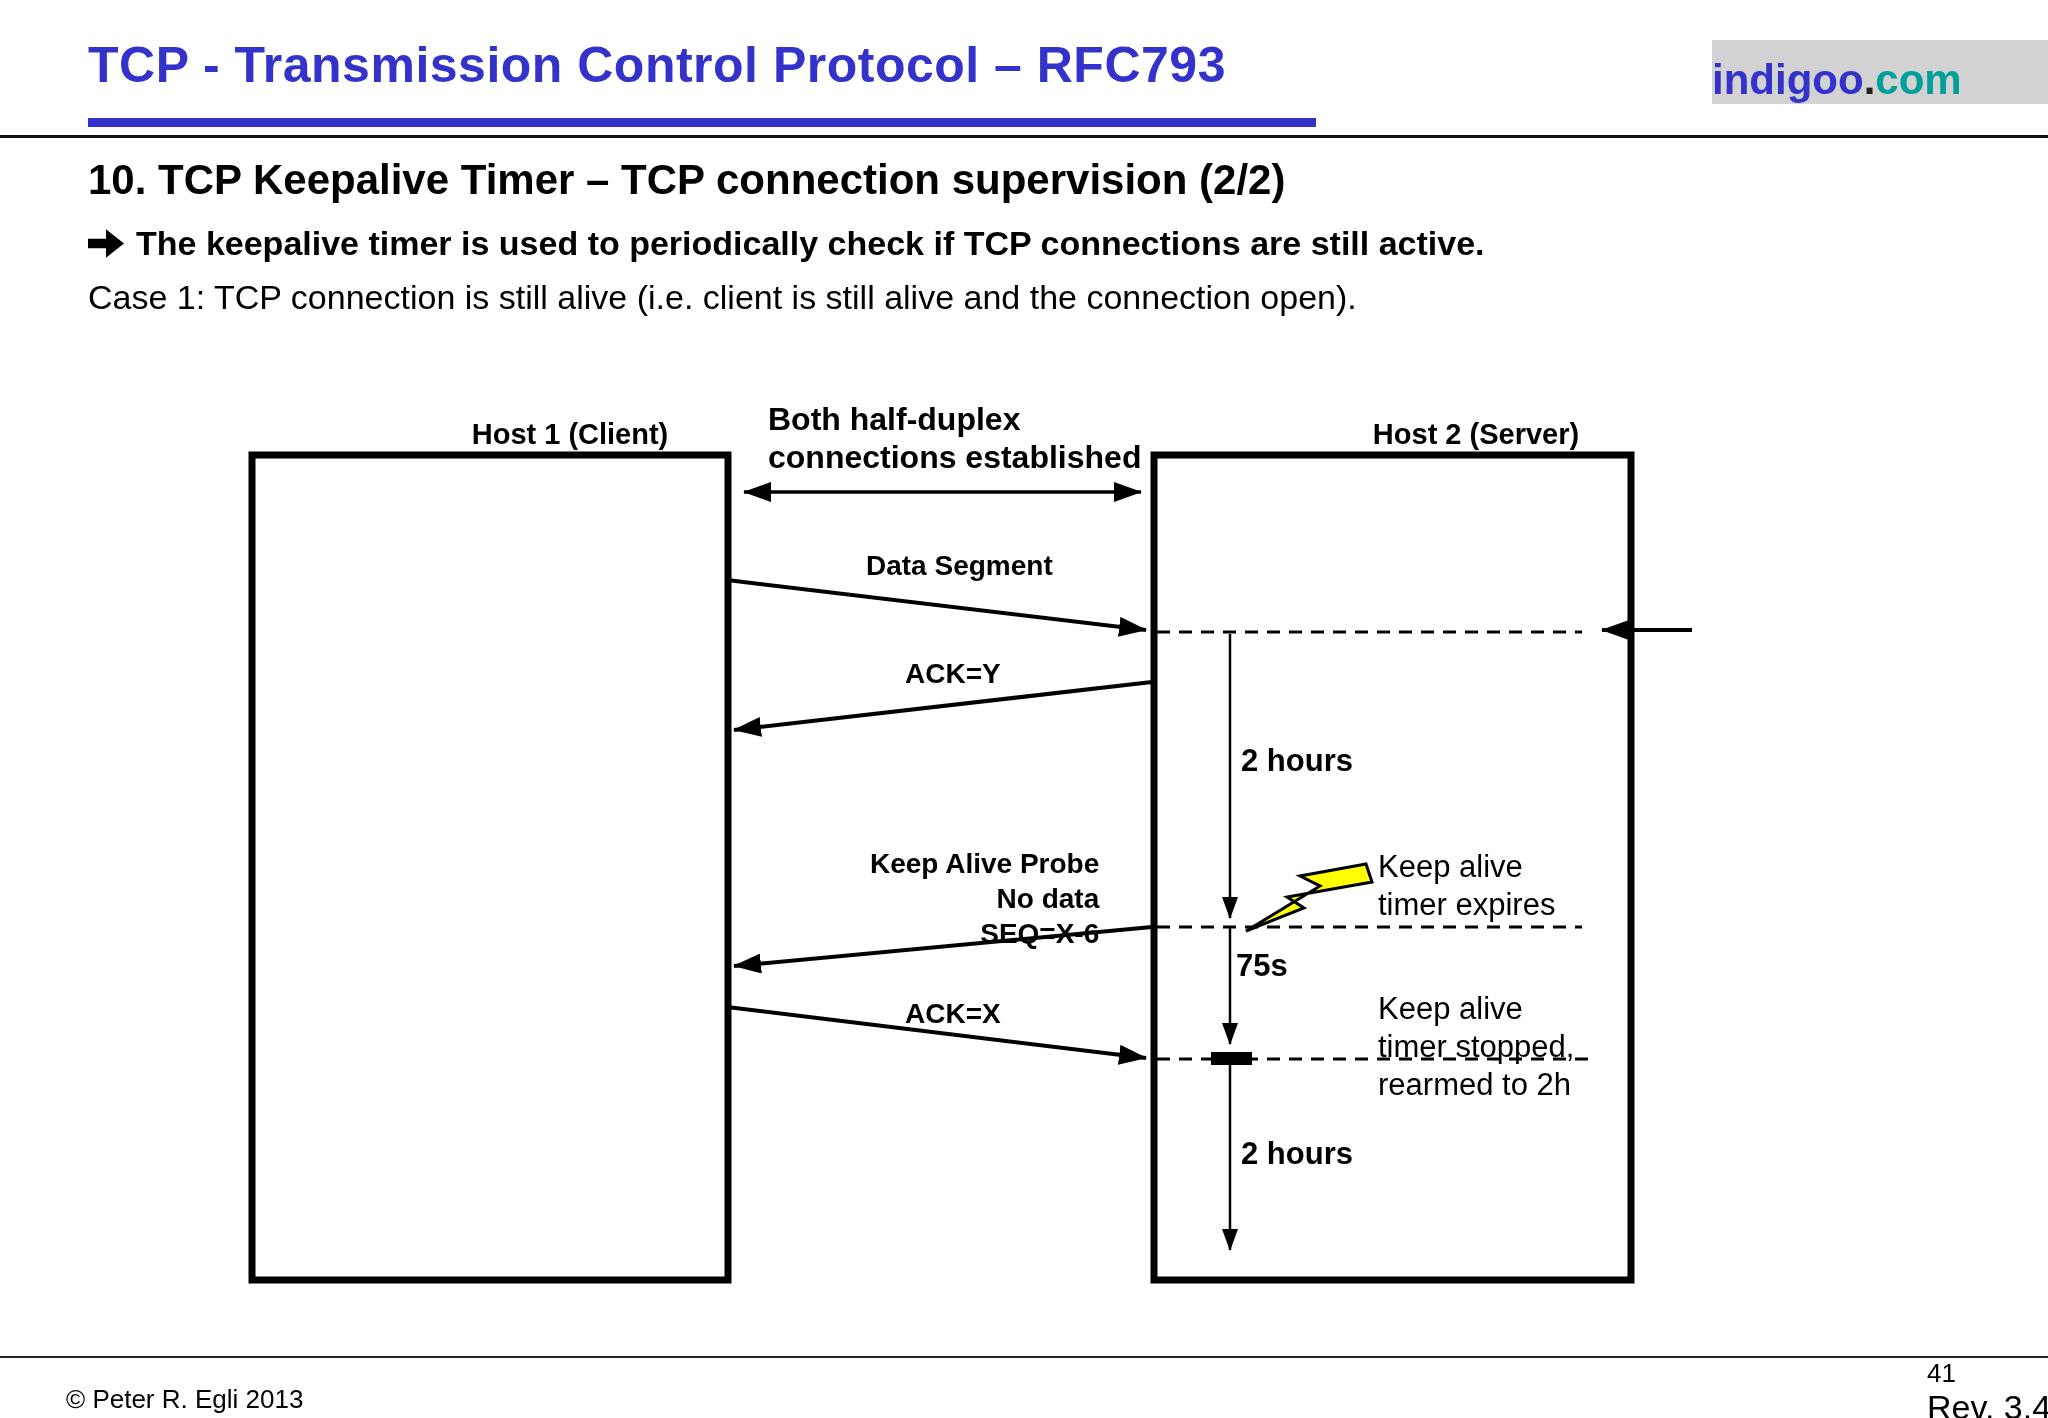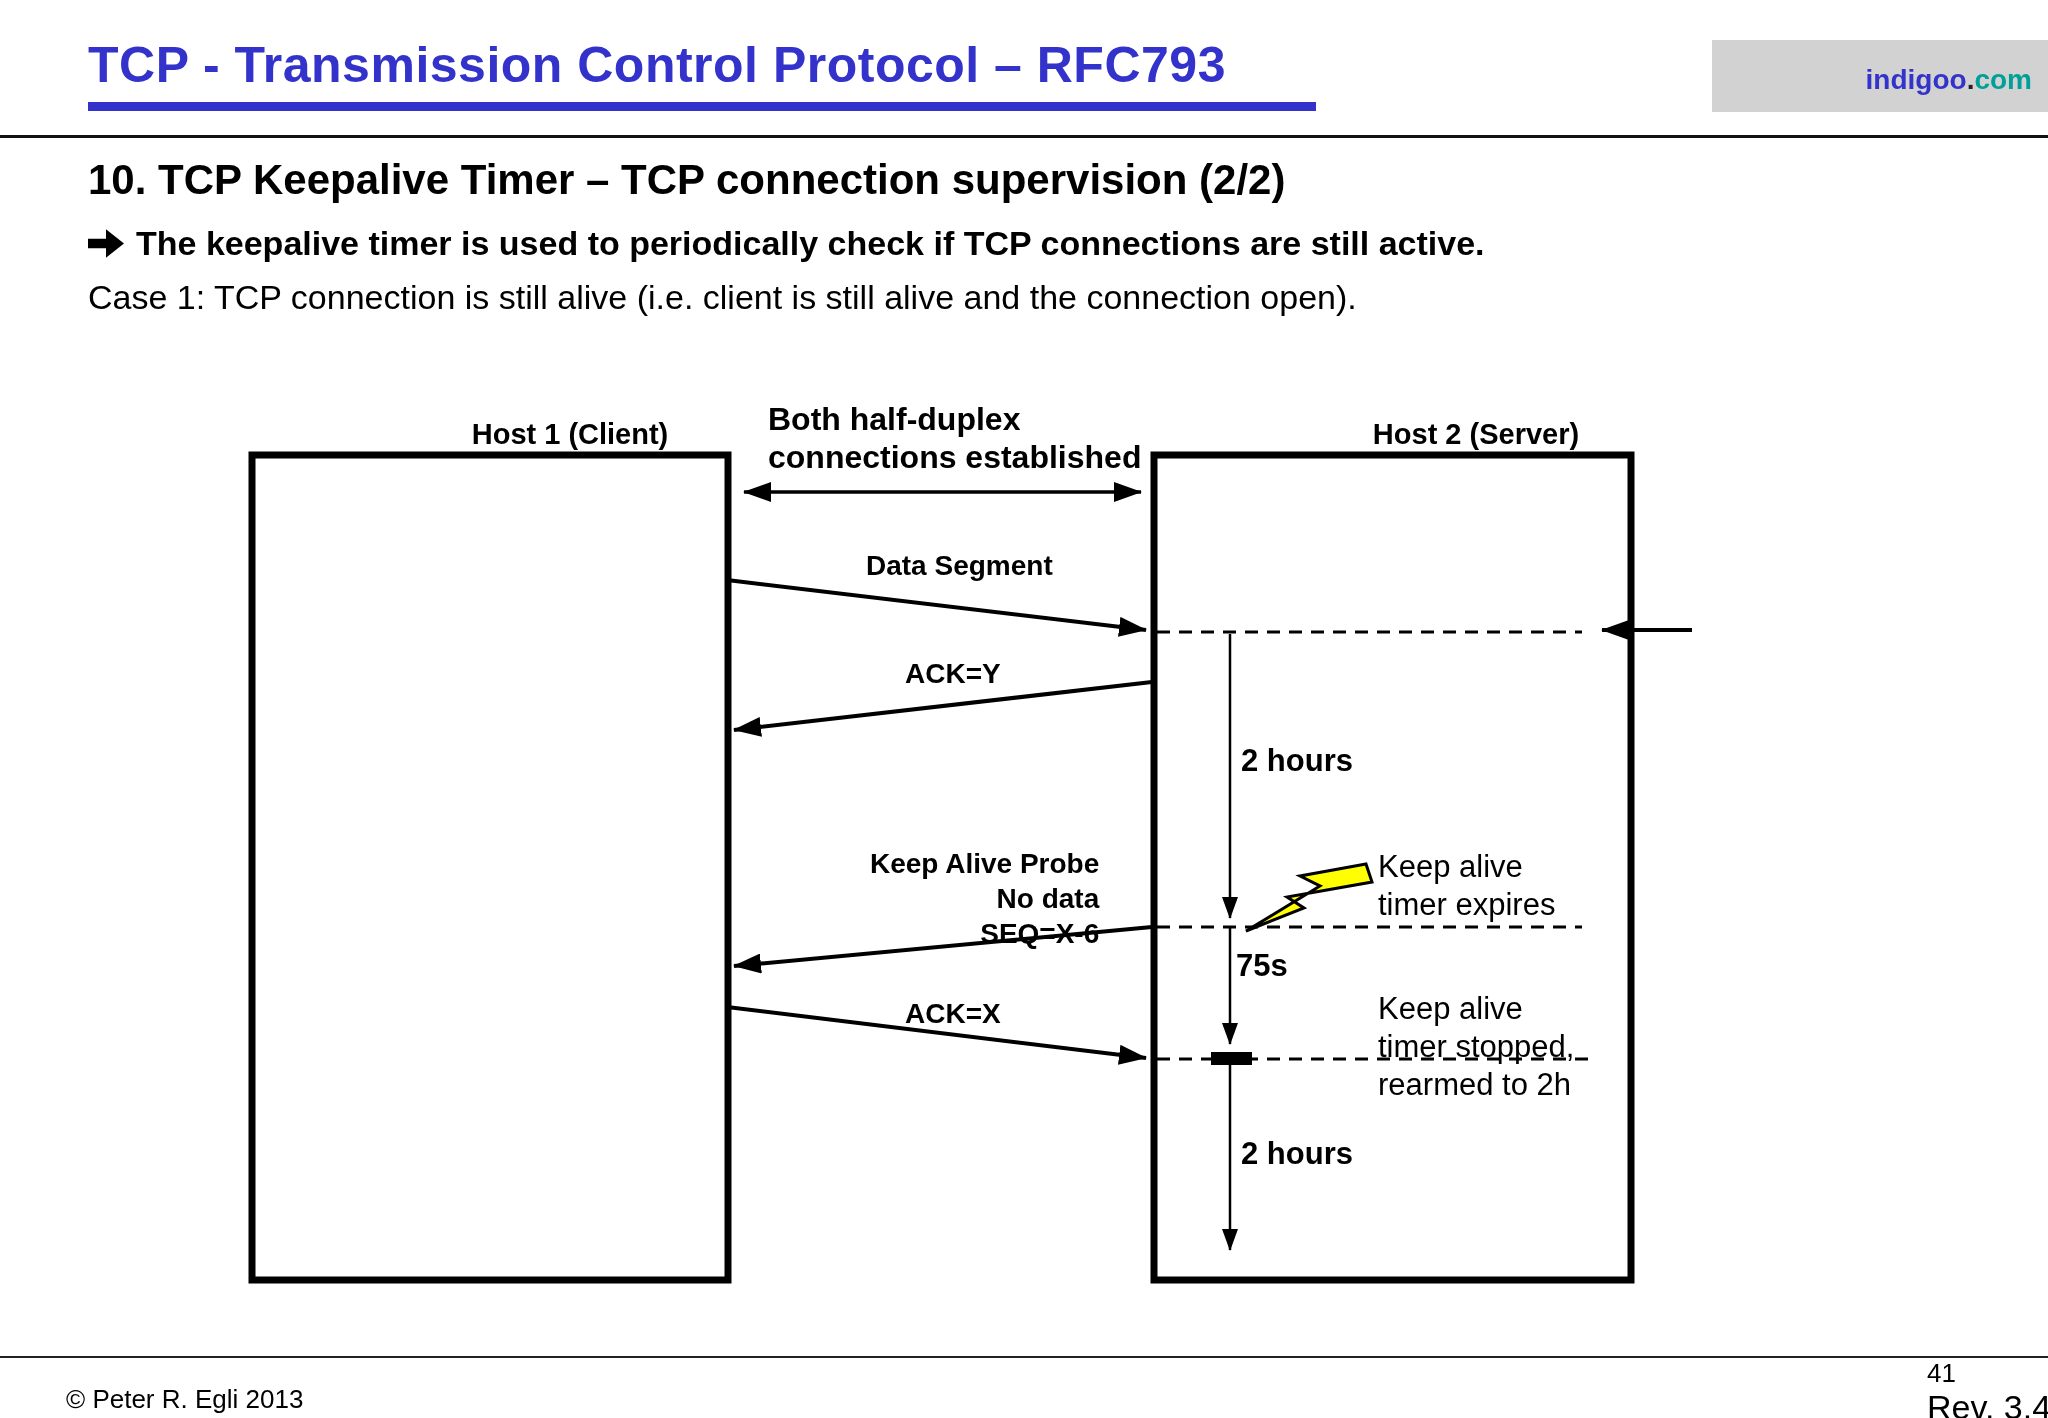--- a/index.html
+++ b/index.html
@@ -4,25 +4,25 @@
 <style>
   html,body{margin:0;padding:0;background:#888;}
   .slide{
     position:relative;width:2048px;height:1418px;background:#ffffff;
     font-family:"Liberation Sans", sans-serif;color:#000;overflow:hidden;
   }
   .abs{position:absolute;white-space:nowrap;}
   
   .page-title{
     left:88px;top:36px;font-size:50px;font-weight:bold;color:#3333cc;
-    border-bottom:9px solid #3333cc;padding:0 90px 8px 0;letter-spacing:.5px;
+    border-bottom:9px solid #3333cc;padding:0 90px 24px 0;letter-spacing:.5px;
   }
   .logo{
-    left:1712px;top:40px;width:336px;height:72px;background:#d2d2d2;
-    font-size:28px;font-weight:bold;line-height:80px;text-align:right;
+    left:1712px;top:40px;width:336px;height:64px;background:#d2d2d2;
+    font-size:42px;font-weight:bold;line-height:80px;
     padding:0;box-sizing:border-box;
   }
   .logo .inner{padding-right:16px;}
   .logo .n1{color:#3333cc;}
   .logo .dot{color:#222222;}
   .logo .n2{color:#00a09a;}
   .header-rule{left:0;top:135px;width:2048px;height:3px;background:#111;}
   
   .h-line1{left:88px;top:156px;font-size:42px;font-weight:bold;}
   .h-line2{left:88px;top:224px;font-size:34px;font-weight:bold;display:flex;align-items:center;gap:12px;}

